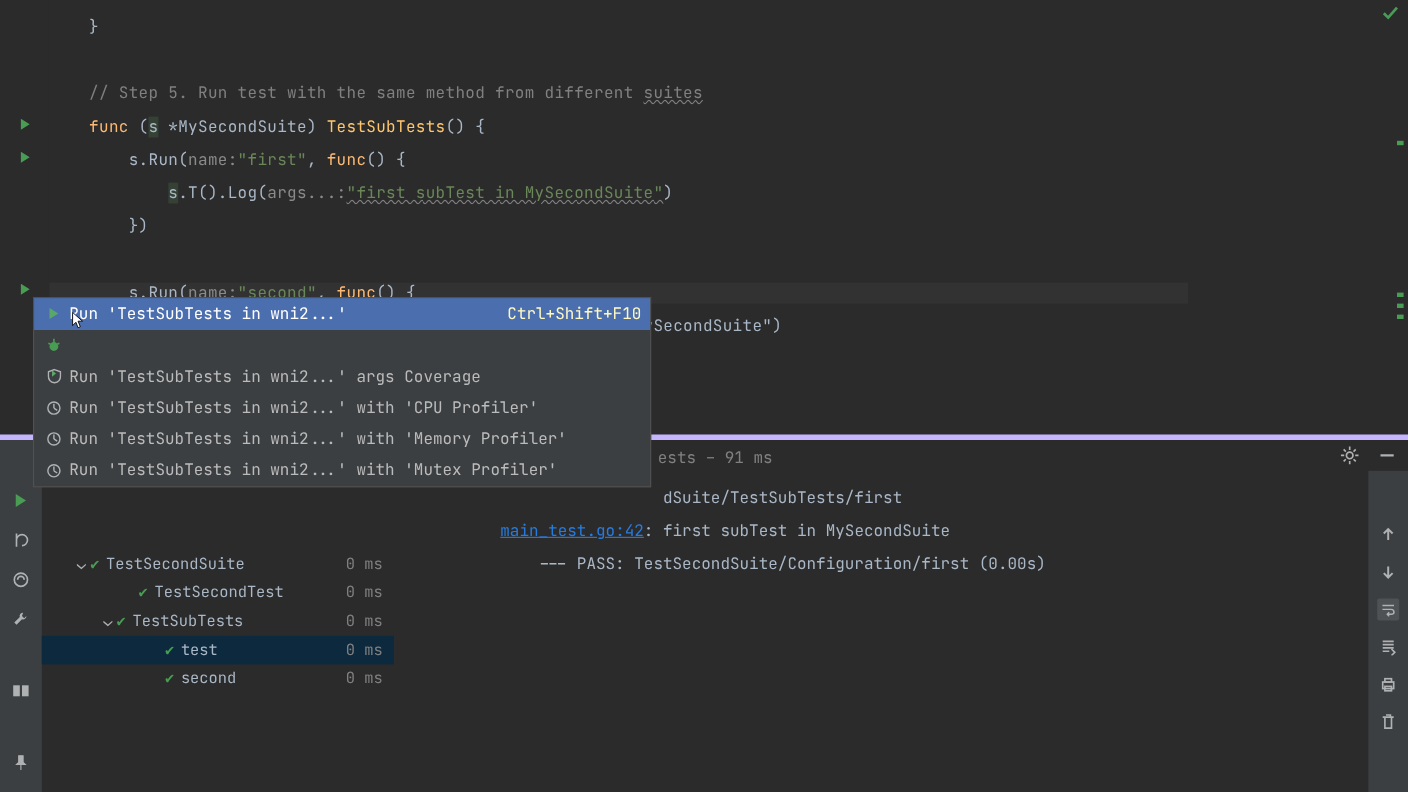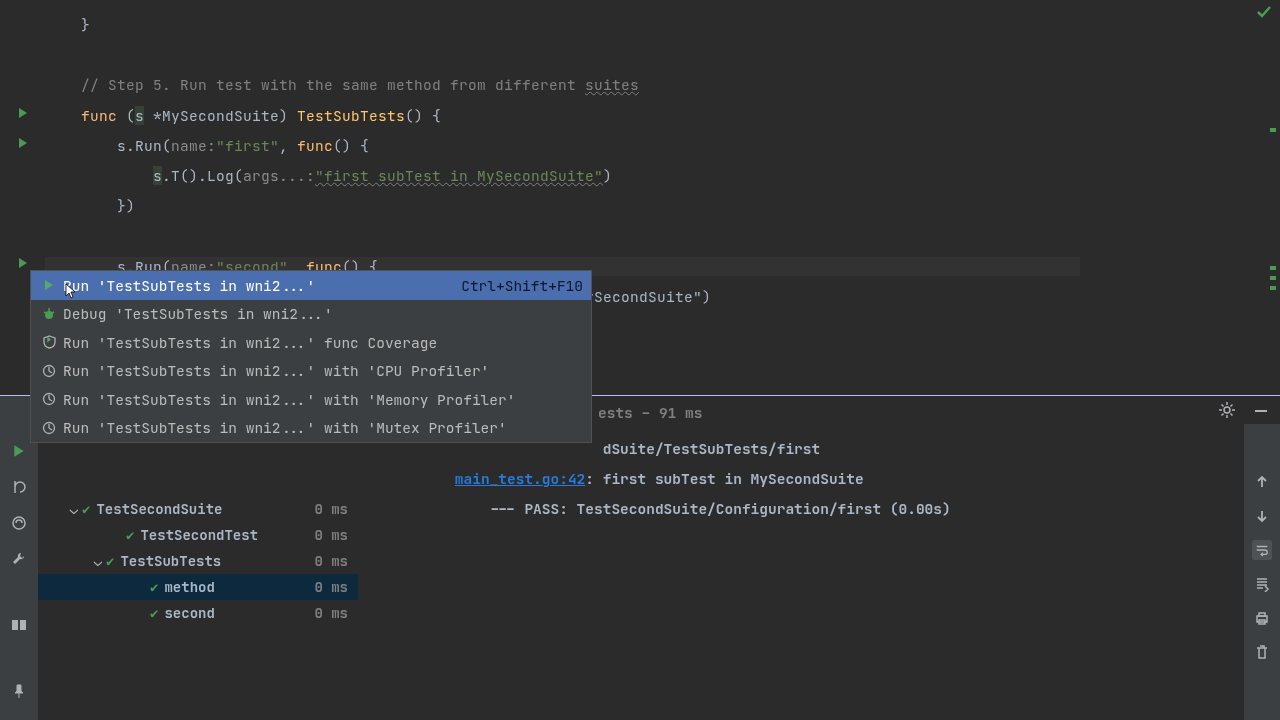--- a/index.html
+++ b/index.html
@@ -69,32 +69,31 @@
     cursor: pointer;
   }
   .menu-item.selected { background: #4b6eaf; color: #ffffff; }
   .menu-icon {
     width: 20px;
     display: inline-flex;
     justify-content: center;
     margin-right: 4px;
   }
   .menu-label { flex: 1; }
-  .menu-shortcut { color: #0f172a; }
+  .menu-shortcut { color: #fef9c3; }
 
   .tool-window {
     position: absolute;
     left: 0;
     right: 0;
     top: 395px;
     bottom: 0;
     background: #2b2b2b;
-    border-top: 1px solid #c4b5fd;
-    display: flex;
-    font-weight: bold;
+    border-top: 5px solid #c4b5fd;
+    display: flex;
   }
   .tool-left-strip {
     width: 38px;
     background: #3c3f41;
     display: flex;
     flex-direction: column;
     align-items: center;
     padding-top: 15px;
     gap: 16px;
   }
@@ -243,30 +242,29 @@
   </div>
   <div class="menu-item">
     <span class="menu-icon">
         <svg width="14" height="14" viewBox="0 0 14 14">
           <circle cx="7" cy="8" r="4" fill="#499c54"></circle>
           <line x1="7" y1="1" x2="7" y2="4" stroke="#499c54" stroke-width="1.5"></line>
           <line x1="2" y1="5" x2="4" y2="6" stroke="#499c54" stroke-width="1.5"></line>
           <line x1="12" y1="5" x2="10" y2="6" stroke="#499c54" stroke-width="1.5"></line>
         </svg>
       </span>
-    <span class="menu-label">Debug 'TestSubTests in wni2...'</span>
   </div>
   <div class="menu-item">
     <span class="menu-icon">
         <svg width="13" height="14" viewBox="0 0 13 14">
           <path d="M6.5 1 L12 3 L12 7 Q12 12 6.5 13 Q1 12 1 7 L1 3 Z" fill="none" stroke="#afb1b3" stroke-width="1.3"></path>
           <path d="M3 1 L9 6 L3 11 Z" fill="#59a869" transform="translate(2.5,1) scale(0.6)"></path>
         </svg>
       </span>
-    <span class="menu-label">Run 'TestSubTests in wni2...' func Coverage</span>
+    <span class="menu-label">Run 'TestSubTests in wni2...' args Coverage</span>
   </div>
   <div class="menu-item">
     <span class="menu-icon">
         <svg width="14" height="14" viewBox="0 0 14 14">
           <circle cx="7" cy="7" r="5.5" fill="none" stroke="#afb1b3" stroke-width="1.3"></circle>
           <line x1="7" y1="7" x2="7" y2="3" stroke="#afb1b3" stroke-width="1.3"></line>
           <line x1="7" y1="7" x2="10" y2="9" stroke="#afb1b3" stroke-width="1.3"></line>
         </svg>
       </span>
     <span class="menu-label">Run 'TestSubTests in wni2...' with 'CPU Profiler'</span>
@@ -361,21 +359,21 @@
       </div>
       <div class="test-row" style="padding-left:52px">
         <span class="chev">⌄</span>
         <span class="check">✔</span>
         <span>TestSubTests</span>
         <span class="time">0 ms</span>
       </div>
       <div class="test-row selected" style="padding-left:96px">
         <span class="chev"></span>
         <span class="check">✔</span>
-        <span>method</span>
+        <span>test</span>
         <span class="time">0 ms</span>
       </div>
       <div class="test-row" style="padding-left:96px">
         <span class="chev"></span>
         <span class="check">✔</span>
         <span>second</span>
         <span class="time">0 ms</span>
       </div>
     </div>
 

